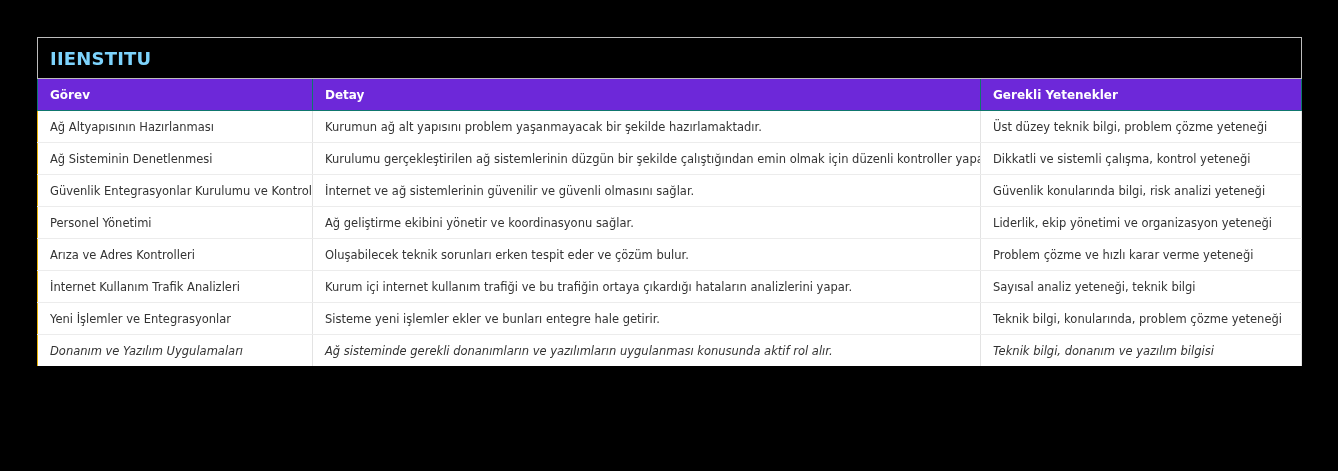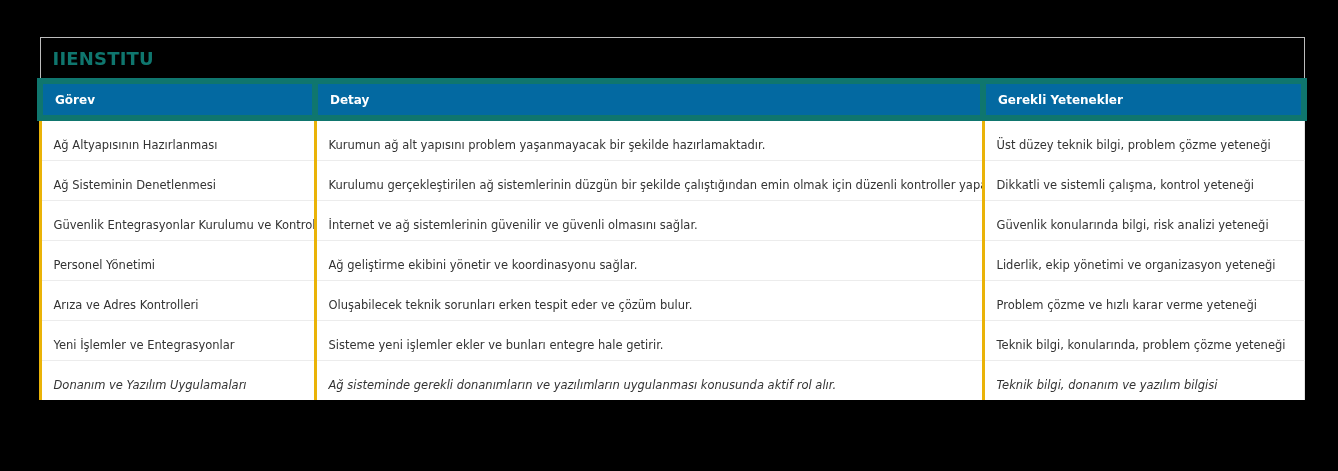--- a/index.html
+++ b/index.html
@@ -17,46 +17,46 @@
       width: 1263px;
     }
     table {
       width: 1264px;
       border-collapse: collapse;
       table-layout: fixed;
       font-family: "DejaVu Sans", "Liberation Sans", sans-serif;
     }
     .title-cell {
       background: #000000;
-      color: #0f766e;
+      color: #7dd3fc;
       font-weight: bold;
       font-size: 18px;
       height: 40px;
       padding: 0 0 0 12px;
       border: 1px solid #bdbdbd;
       text-align: left;
       letter-spacing: 0.2px;
     }
     th.col {
-      background: #0369a1;
+      background: #6d28d9;
       color: #ffffff;
       font-weight: bold;
       font-size: 12px;
       height: 31px;
       padding: 0 0 0 12px;
-      border: 6px solid #0f766e;
+      border: 1px solid #0f766e;
       text-align: left;
     }
     td {
       background: #ffffff;
       color: #333333;
       font-size: 11.5px;
       height: 31px;
-      padding: 8px 0 0 12px;
-      border-left: 3px solid #eab308;
+      padding: 0 0 0 12px;
+      border-left: 1px solid #eab308;
       border-right: 1px solid #e3e3e3;
       border-bottom: 1px solid #ececec;
       white-space: nowrap;
       overflow: hidden;
       margin-left: 8px;
     }
     tr.row:last-child td { border-bottom: none; font-style: italic; }
   </style>
 </head>
 <body>
@@ -98,20 +98,25 @@
         <td>Personel Yönetimi</td>
         <td>Ağ geliştirme ekibini yönetir ve koordinasyonu sağlar.</td>
         <td>Liderlik, ekip yönetimi ve organizasyon yeteneği</td>
       </tr>
       <tr class="row">
         <td>Arıza ve Adres Kontrolleri</td>
         <td>Oluşabilecek teknik sorunları erken tespit eder ve çözüm bulur.</td>
         <td>Problem çözme ve hızlı karar verme yeteneği</td>
       </tr>
       <tr class="row">
+        <td>İnternet Kullanım Trafik Analizleri</td>
+        <td>Kurum içi internet kullanım trafiği ve bu trafiğin ortaya çıkardığı hataların analizlerini yapar.</td>
+        <td>Sayısal analiz yeteneği, teknik bilgi</td>
+      </tr>
+      <tr class="row">
         <td>Yeni İşlemler ve Entegrasyonlar</td>
         <td>Sisteme yeni işlemler ekler ve bunları entegre hale getirir.</td>
         <td>Teknik bilgi, konularında, problem çözme yeteneği</td>
       </tr>
       <tr class="row">
         <td>Donanım ve Yazılım Uygulamaları</td>
         <td>Ağ sisteminde gerekli donanımların ve yazılımların uygulanması konusunda aktif rol alır.</td>
         <td>Teknik bilgi, donanım ve yazılım bilgisi</td>
       </tr>
     </tbody>

